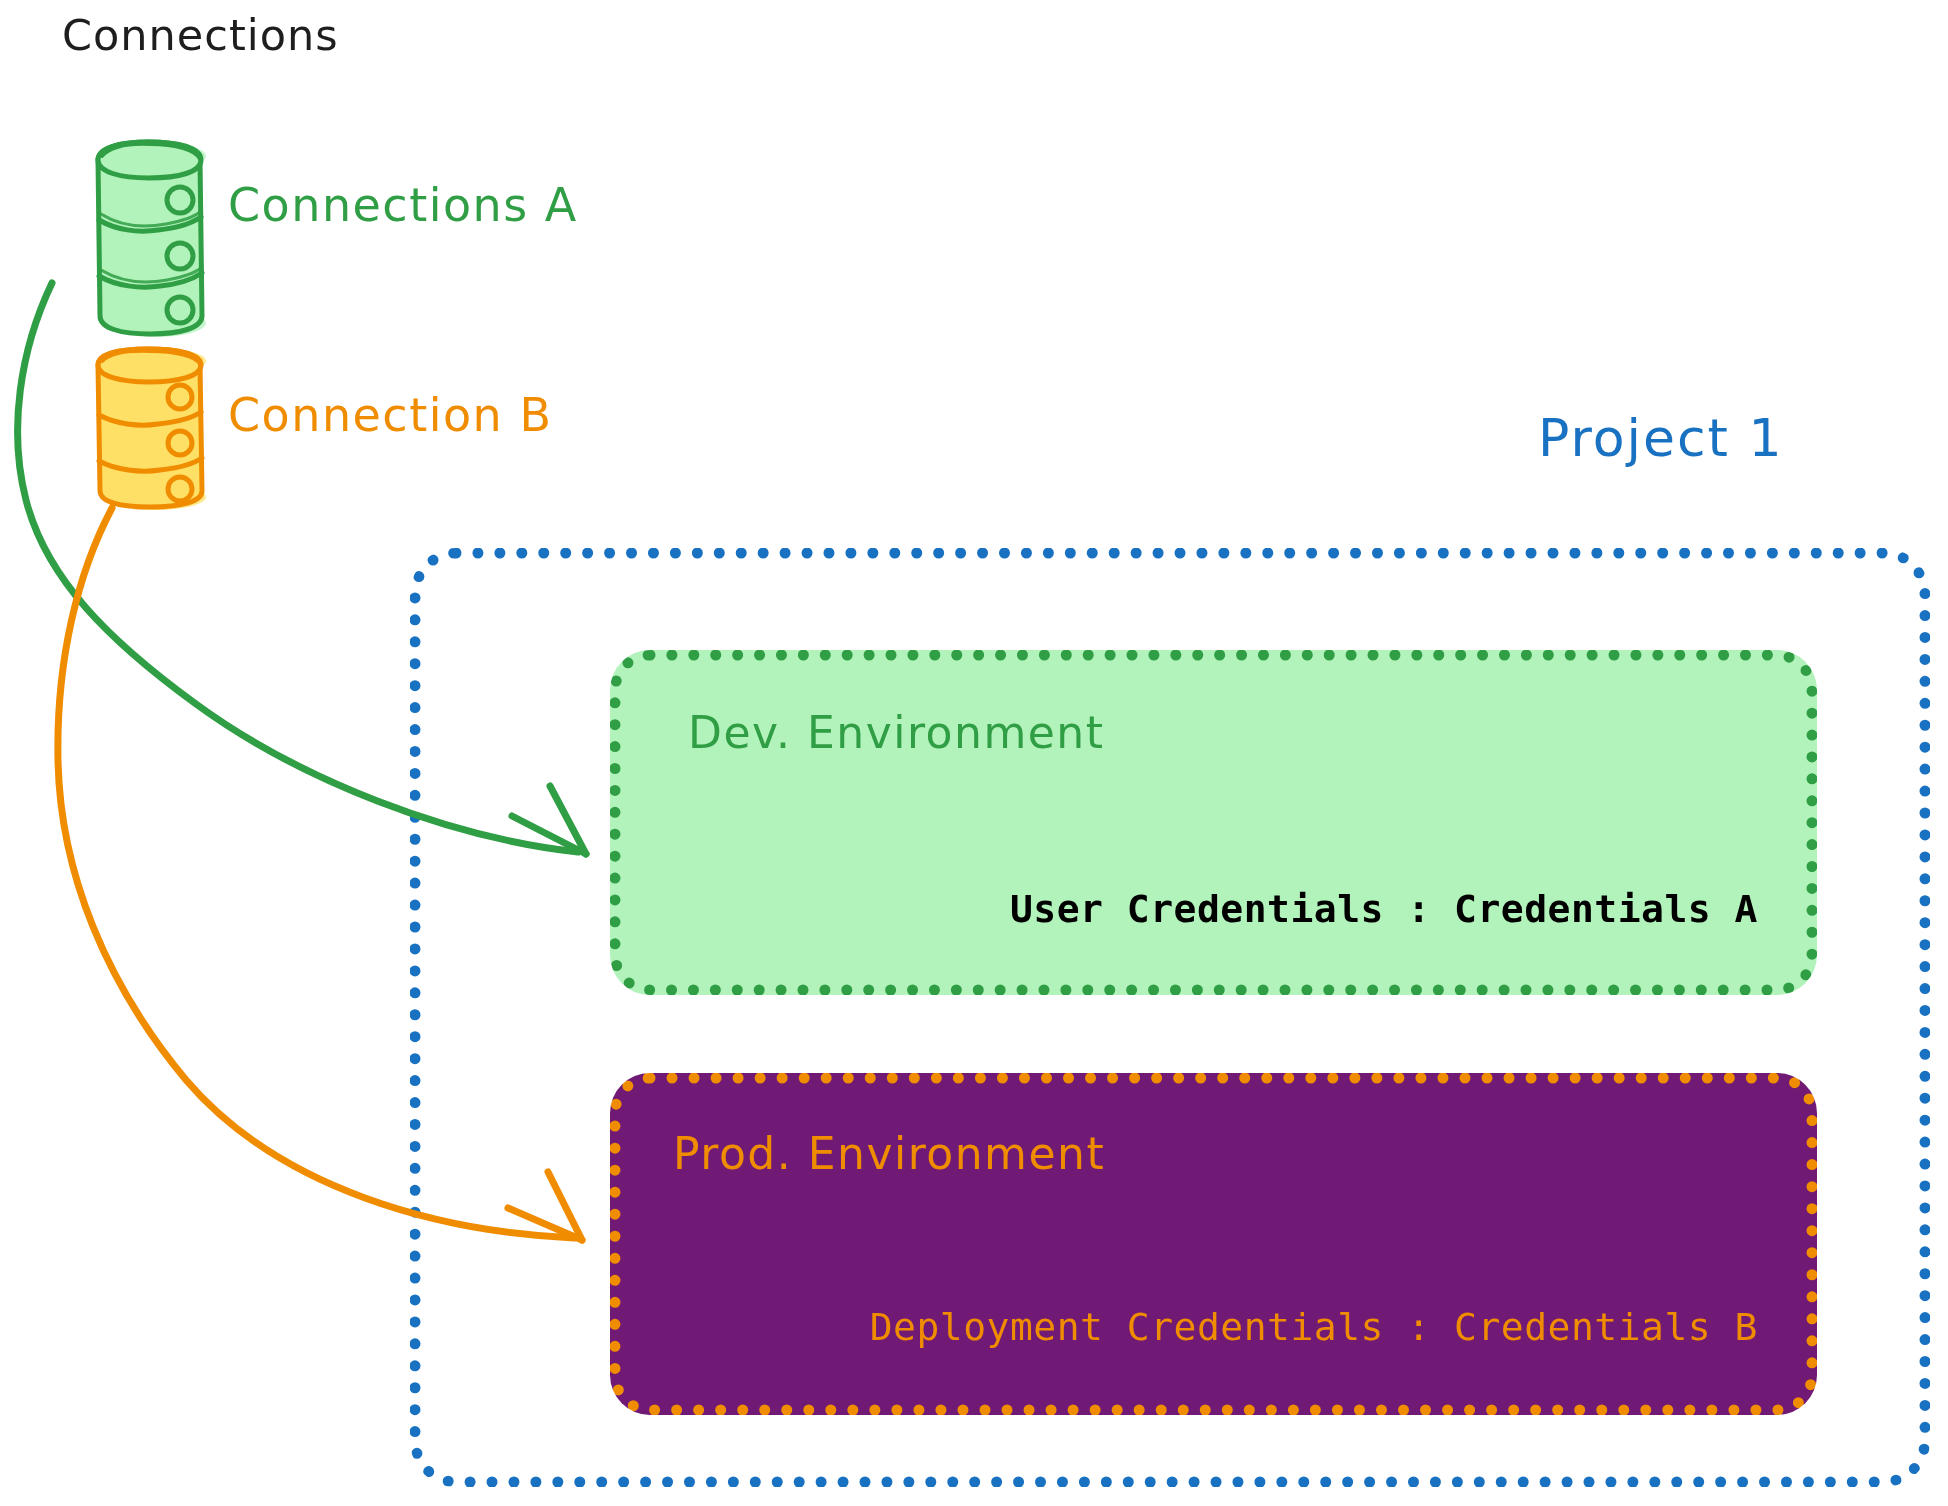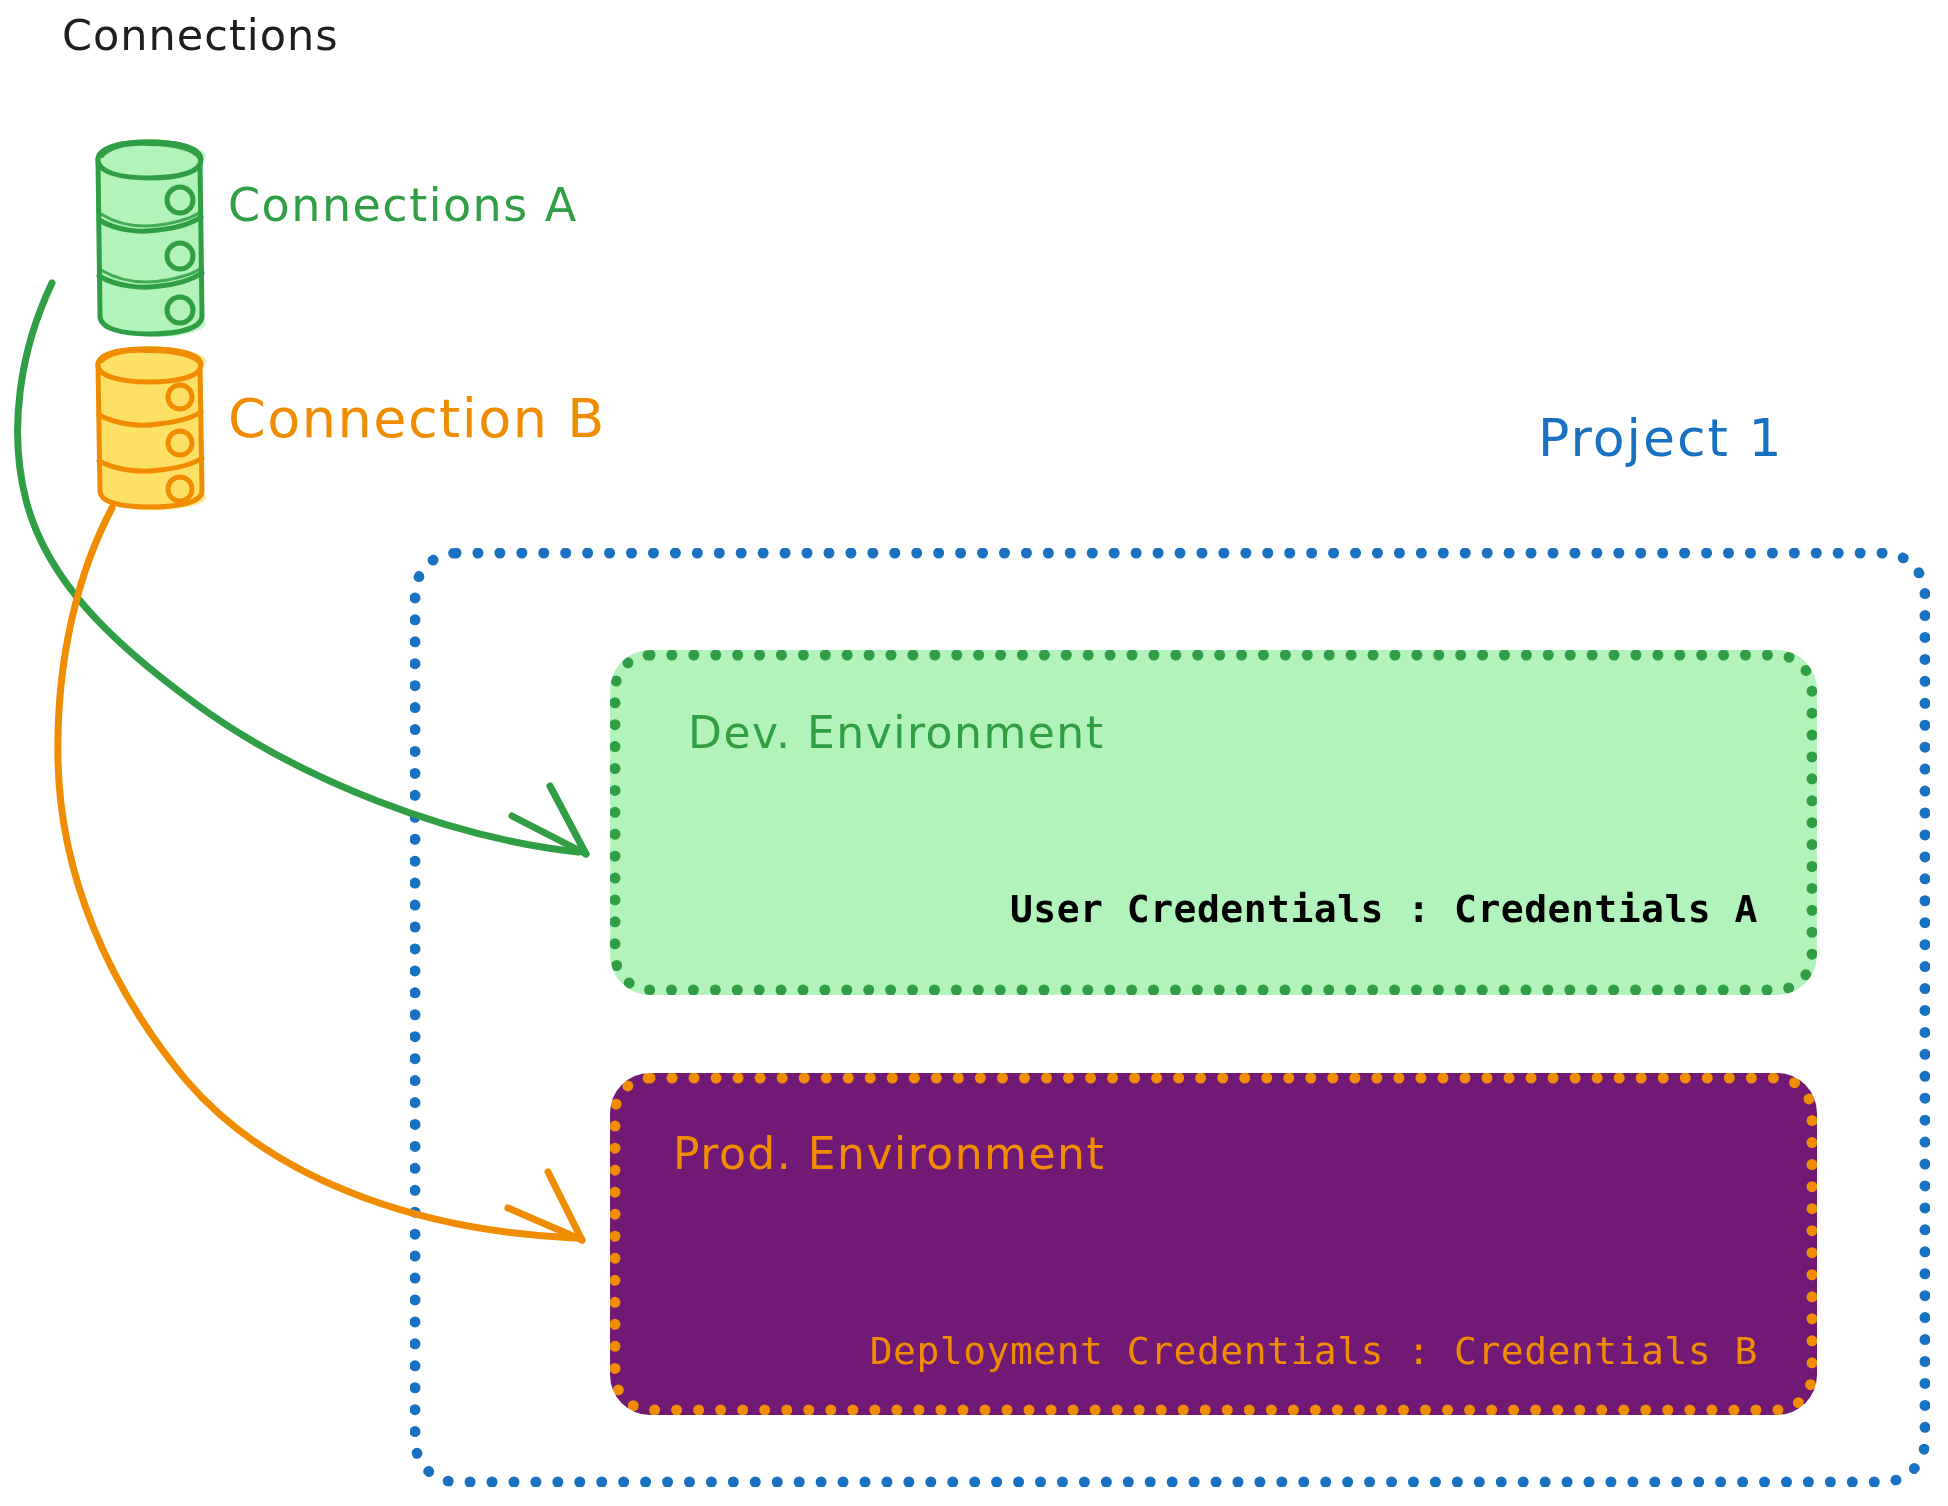--- a/index.html
+++ b/index.html
@@ -52,21 +52,21 @@
   #label-connection-a {
     left: 228px;
     top: 182px;
     font-size: 46px;
     color: #2f9e44;
     letter-spacing: 1.5px;
   }
   #label-connection-b {
     left: 228px;
     top: 392px;
-    font-size: 54px;
+    font-size: 46px;
     color: #f08c00;
     letter-spacing: 1.5px;
   }
   #label-project-title {
     left: 1538px;
     top: 412px;
     font-size: 52px;
     color: #1971c2;
     letter-spacing: 2px;
   }
@@ -111,21 +111,21 @@
   }
   #dev-env-title { left: 52px; top: 50px; color: #2f9e44; margin-left: 15px; }
   #prod-env-title { left: 52px; top: 48px; color: #f08c00; }
 
   .env-cred {
     position: absolute;
     font-size: 38px;
     letter-spacing: 0.5px;
   }
   #dev-env-cred  { right: 48px; top: 229px; color: #000000; font-weight: bold; }
-  #prod-env-cred { right: 48px; top: 248px; color: #f08c00; }
+  #prod-env-cred { right: 48px; top: 224px; color: #f08c00; }
 
   
   .db-icon {
     position: absolute;
   }
   #db-icon-a { left: 80px; top: 138px; }
   #db-icon-b { left: 80px; top: 345px; }
 </style>
 </head>
 <body>

